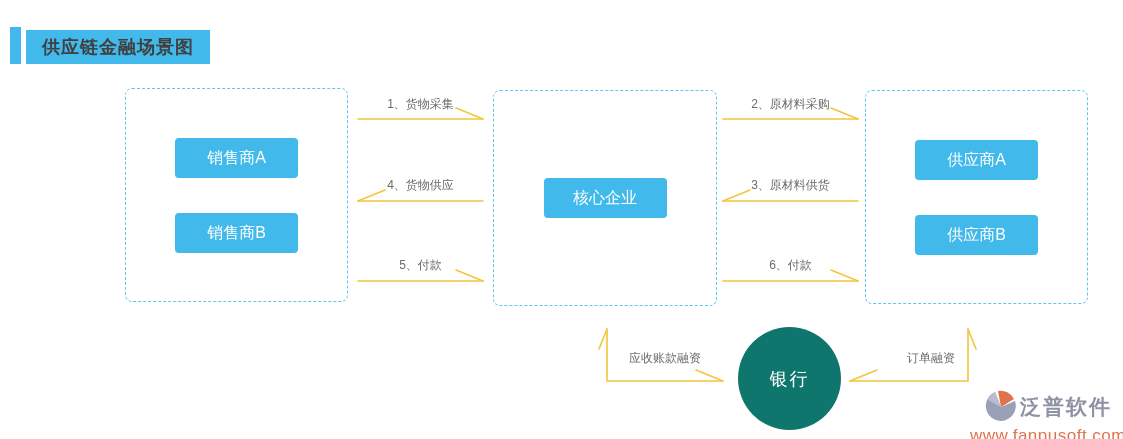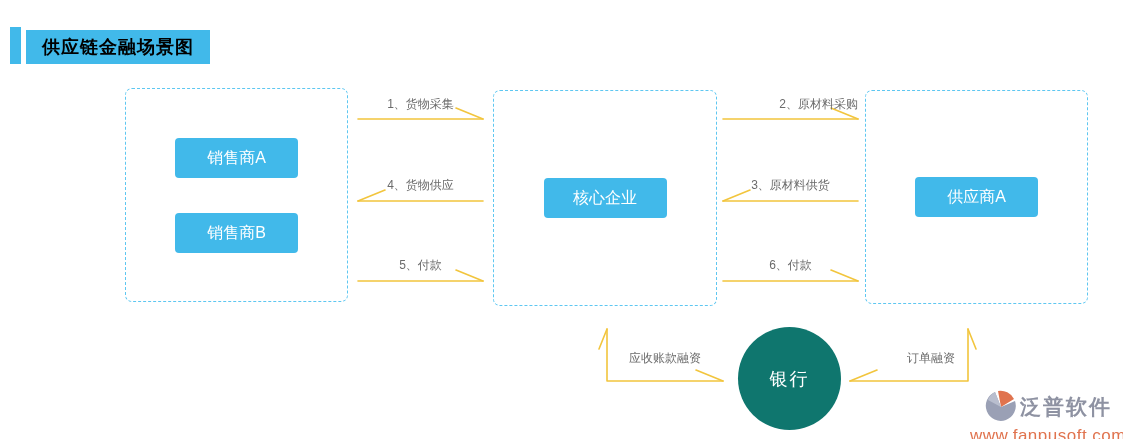--- a/index.html
+++ b/index.html
@@ -20,21 +20,21 @@
     position: absolute;
     left: 10px; top: 27px;
     width: 11px; height: 37px;
     background: #41b9ea;
   }
   .title-badge {
     position: absolute;
     left: 26px; top: 30px;
     width: 184px; height: 34px;
     background: #41b9ea;
-    color: #000000;
+    color: #404040;
     font-size: 18px;
     font-weight: bold;
     line-height: 34px;
     text-align: center;
     letter-spacing: 1px;
   }
   
   .group-box {
     position: absolute;
     border: 1px dashed #5ec7f1;
@@ -135,20 +135,21 @@
     <div class="node">销售商A</div>
     <div class="node">销售商B</div>
   </div>
 
   <div class="group-box box-core">
     <div class="node">核心企业</div>
   </div>
 
   <div class="group-box box-suppliers">
     <div class="node">供应商A</div>
+    <div class="node">供应商B</div>
   </div>
 
   <svg class="arrow-layer" viewBox="0 0 1123 439">
     <g>
       <path d="M358 119 H483"></path>
         <path d="M456 108 L483 119"></path>
     </g>
     <g>
       <path d="M358 201 H483"></path>
         <path d="M385 190 L358 201"></path>
@@ -177,21 +178,21 @@
     <g>
       <path d="M968 329 V381 H850"></path>
       <path d="M976 349 L968 329"></path>
       <path d="M877 370 L850 381"></path>
     </g>
   </svg>
 
   <div class="flow-label" style="left:358px; top:96px;  width:125px;">1、货物采集</div>
   <div class="flow-label" style="left:358px; top:177px; width:125px;">4、货物供应</div>
   <div class="flow-label" style="left:358px; top:257px; width:125px;">5、付款</div>
-  <div class="flow-label" style="left:723px; top:96px;  width:135px;text-align:right;">2、原材料采购</div>
+  <div class="flow-label" style="left:723px; top:96px;  width:135px;">2、原材料采购</div>
   <div class="flow-label" style="left:723px; top:177px; width:135px;">3、原材料供货</div>
   <div class="flow-label" style="left:723px; top:257px; width:135px;">6、付款</div>
   <div class="flow-label" style="left:607px; top:350px; width:116px;">应收账款融资</div>
   <div class="flow-label" style="left:872px; top:350px; width:118px;">订单融资</div>
 
   <div class="bank-circle">银行</div>
 
   <div class="brand">
     <div class="brand-row">
       <svg width="34" height="38" viewBox="0 0 34 38">

